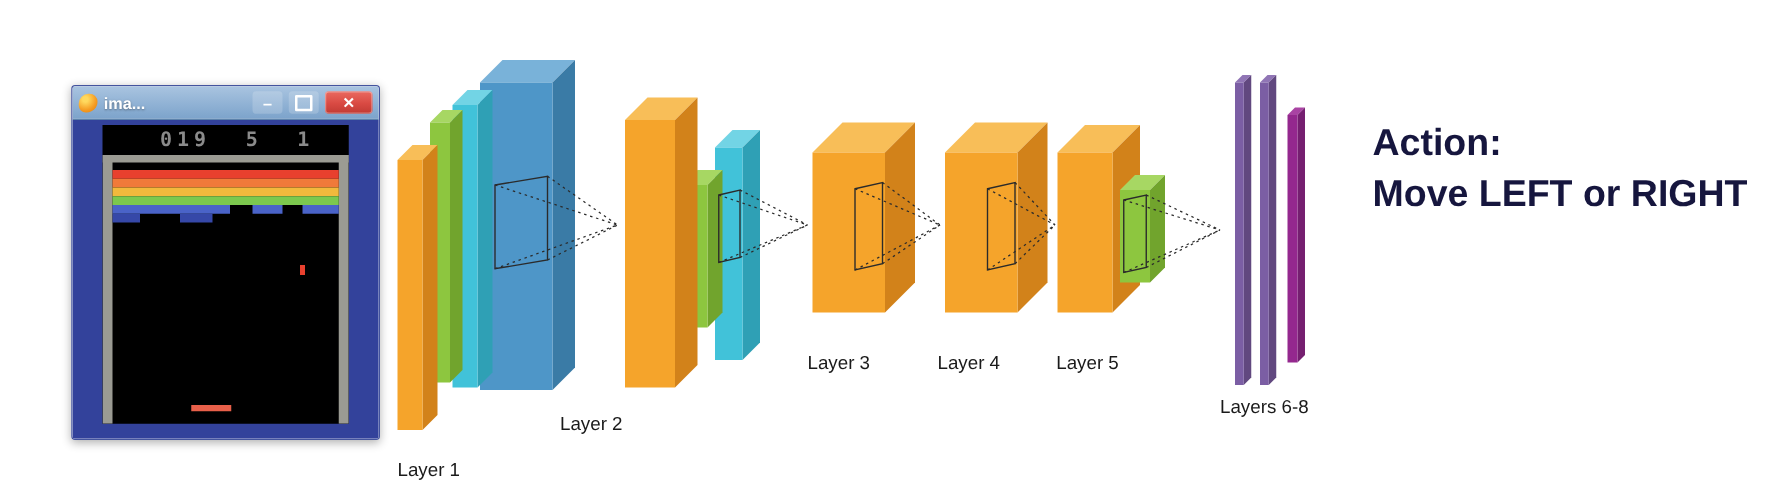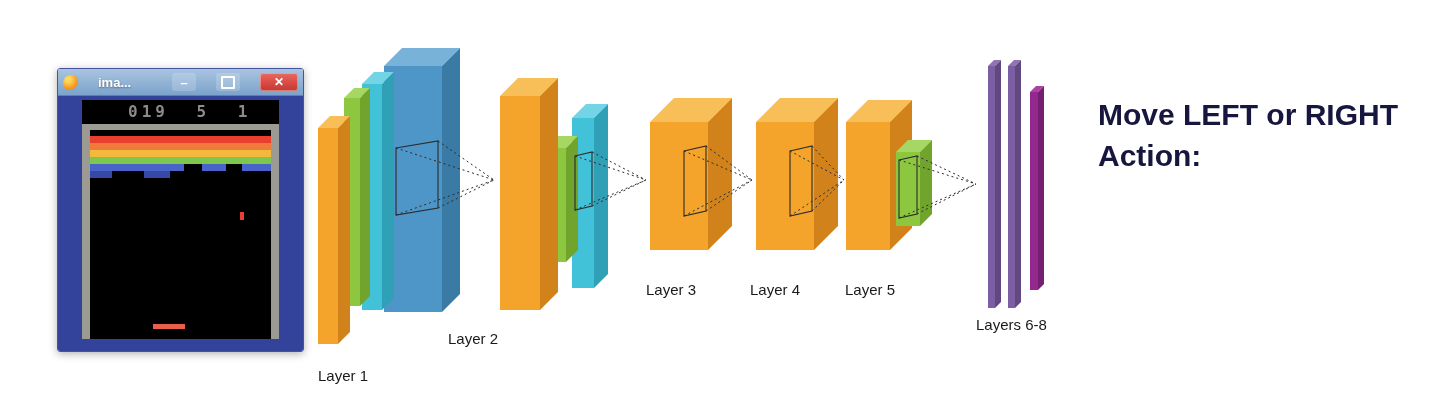--- a/index.html
+++ b/index.html
@@ -3,21 +3,21 @@
 <meta charset="utf-8">
 <style>
   html,body{margin:0;padding:0;background:#fff;}
   .stage{position:relative;width:1431px;height:403px;background:#fff;overflow:hidden;
          font-family:"Liberation Sans",sans-serif;}
 
   
   .atari-window{position:absolute;left:57px;top:68px;width:245px;height:282px;
     border:1px solid #44549e;border-radius:3px;box-shadow:0 2px 8px rgba(0,0,0,.30);
     display:flex;flex-direction:column;overflow:hidden;}
-  .titlebar{flex:0 0 26px;height:26px;display:flex;align-items:center;gap:20px;padding:0 5px;
+  .titlebar{flex:0 0 26px;height:26px;display:flex;align-items:center;gap:5px;padding:0 5px;
     background:linear-gradient(var(--titlebar-top),var(--titlebar-bottom));
     border-bottom:1px solid #5c82ab;}
   .win-icon{width:15px;height:15px;flex:0 0 15px;border-radius:55% 45% 60% 40%;
     background:radial-gradient(circle at 35% 30%, #ffd95e 15%, #f59b22 60%, #d97b10 100%);}
   .win-title{flex:1 1 auto;color:#fff;font-size:13px;font-weight:bold;white-space:nowrap;
     overflow:hidden;text-shadow:0 1px 2px rgba(0,0,0,.4);}
   .win-btn{height:18px;display:flex;align-items:center;justify-content:center;border-radius:3px;}
   .win-btn.min{width:24px;color:#fff;font-weight:bold;font-size:13px;background:rgba(255,255,255,.18);}
   .win-btn.max{width:24px;background:rgba(255,255,255,.18);}
   .max-glyph{width:10px;height:9px;border:2px solid #fff;border-radius:1px;display:block;}
@@ -215,17 +215,17 @@
 
     <text class="layer-label" x="318" y="381">Layer 1</text>
     <text class="layer-label" x="448" y="344">Layer 2</text>
     <text class="layer-label" x="646" y="295">Layer 3</text>
     <text class="layer-label" x="750" y="295">Layer 4</text>
     <text class="layer-label" x="845" y="295">Layer 5</text>
     <text class="layer-label" x="976" y="330">Layers 6-8</text>
   </svg>
 
   <div class="action-text">
+    <div>Action:</div>
     <div>Move LEFT or RIGHT</div>
-    <div>Action:</div>
   </div>
 
 </div>
 
 </body></html>

